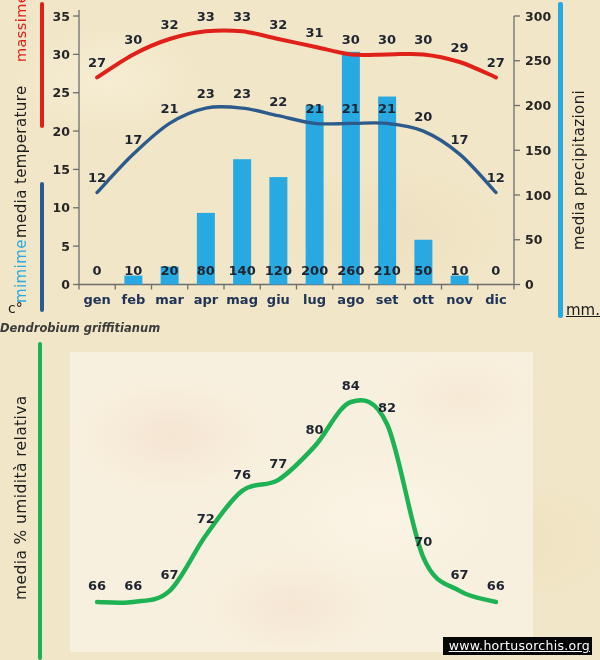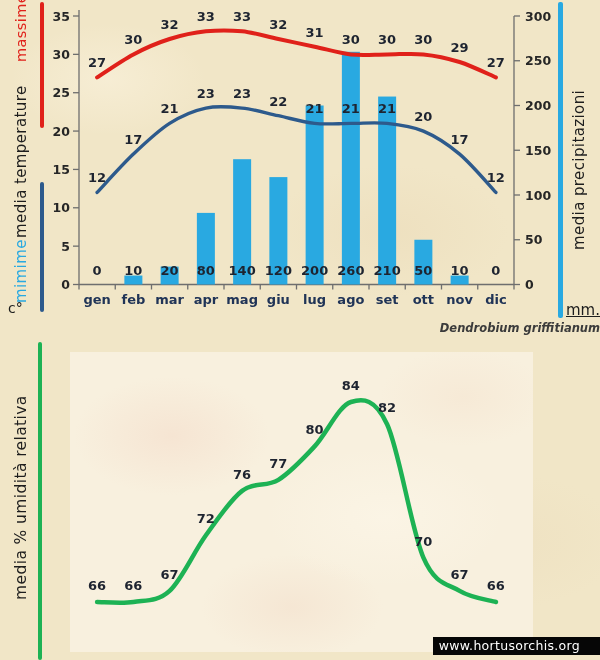--- a/index.html
+++ b/index.html
@@ -37,27 +37,27 @@
     font-size: 15px; letter-spacing: .4px; color: #1d1d1d; z-index: 3;
   }
   .lbl-massime { left: 30px; top: 44px; font-size: 14.5px; }
   .lbl-mediatemp { left: 30px; top: 220px; }
   .lbl-mimime { left: 30px; top: 285px; }
   .lbl-celsius { position: absolute; left: 8px; top: 300px; font-size: 14px; color: #1d1d1d; z-index: 3; }
   .lbl-precip { left: 588px; top: 232px; }
   .lbl-mm { position: absolute; left: 566px; top: 301px; font-size: 15px; color: #1d1d1d; z-index: 3; text-decoration: underline; }
   .lbl-umidita { left: 30px; top: 244px; font-size: 15.5px; }
   .chart-title {
-    position: absolute; left: 0; top: 321px; width: 600px; text-align: right;
+    position: absolute; left: 0; top: 321px; width: 600px; text-align: left;
     font-size: 11.5px; font-style: italic; font-weight: 600; color: #3b3b3b; z-index: 4;
   }
   .watermark {
-    position: absolute; right: 0; bottom: 5px; z-index: 5;
-    background: #060606; color: #ffffff; padding: 1px 20px 2px 6px;
-    font-size: 12.5px; letter-spacing: .3px;
+    position: absolute; right: 8px; bottom: 5px; z-index: 5;
+    background: #060606; color: #ffffff; padding: 1px 2px 2px 6px;
+    font-size: 12.5px; letter-spacing: .3px; text-decoration: underline;
   }
   
   text { font-family: "DejaVu Sans", sans-serif; }
   text.tick  { font-size: 12.5px; font-weight: 600; fill: #262626; }
   text.month { font-size: 13px;   font-weight: 600; fill: #203457; }
   text.vlab  { font-size: 13px;   font-weight: 600; fill: #1e2430; }
 </style>
 </head>
 <body>
 

